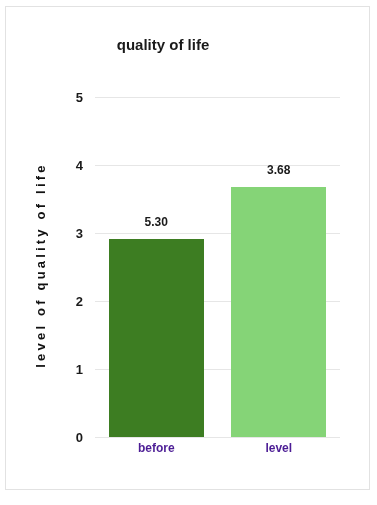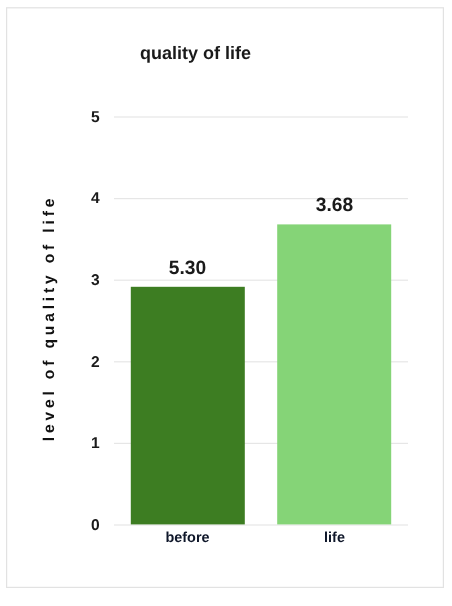--- a/index.html
+++ b/index.html
@@ -81,32 +81,32 @@
     color: #1a1a1a;
     white-space: nowrap;
   }
   .bar {
     position: absolute;
     bottom: 0;
   }
   .bar-value {
     position: absolute;
     transform: translateX(-50%);
-    font-size: 16px;
+    font-size: 12px;
     font-weight: bold;
     color: #1a1a1a;
     white-space: nowrap;
   }
   .cat-label {
     position: absolute;
     top: 344px;
     transform: translateX(-50%);
     font-size: 12px;
     font-weight: bold;
-    color: #0f172a;
+    color: #4c1d95;
     white-space: nowrap;
   }
 </style>
 </head>
 <body>
 
 <div id="figure">
 
   <div id="frame"></div>
 
@@ -134,17 +134,17 @@
         <div class="ytick" style="top: 0px;">5</div>
       </div>
     <div id="bars">
         <div class="bar" style="left: 13.75px; width: 95px; height: 197.88px; background: rgb(61, 125, 34);"></div>
         <div class="bar-value" style="left: 61.25px; top: 118.12px;">5.30</div>
         <div class="bar" style="left: 136.25px; width: 95px; height: 250.24px; background: rgb(133, 212, 119);"></div>
         <div class="bar-value" style="left: 183.75px; top: 65.76px;">3.68</div>
       </div>
     <div id="catlabels">
         <div class="cat-label" style="left: 61.25px;">before</div>
-        <div class="cat-label" style="left: 183.75px;">life</div>
+        <div class="cat-label" style="left: 183.75px;">level</div>
       </div>
   </div>
 
 </div>
 
 </body></html>

